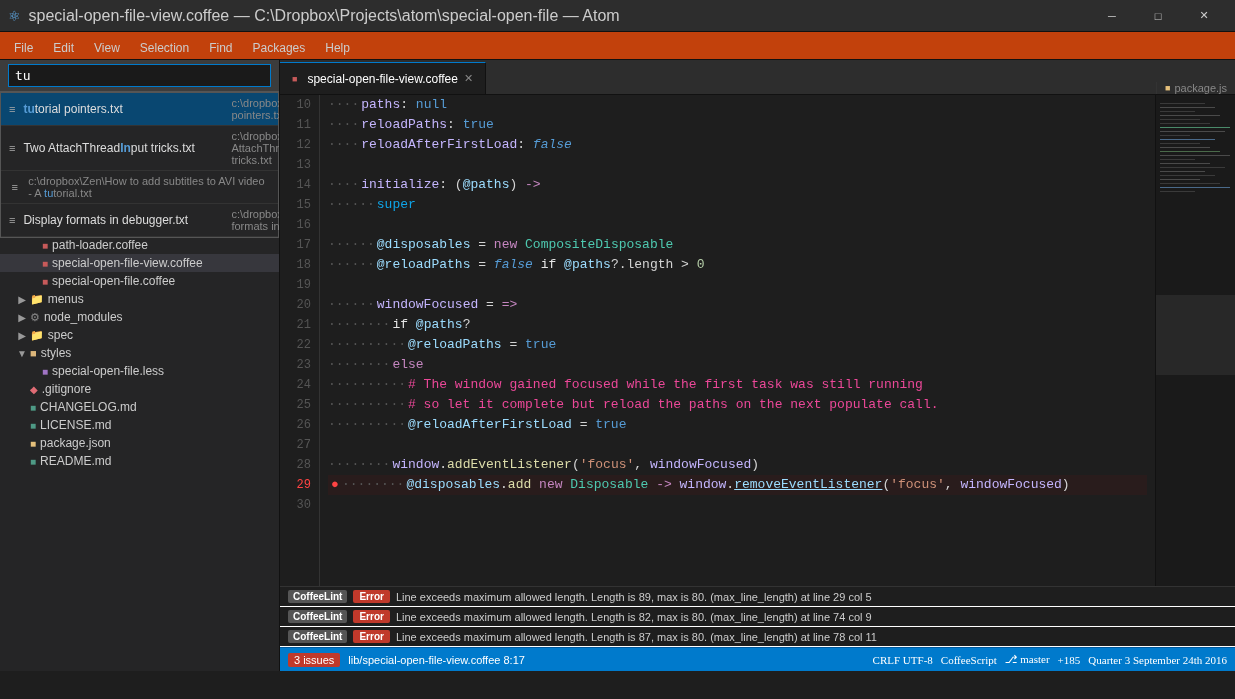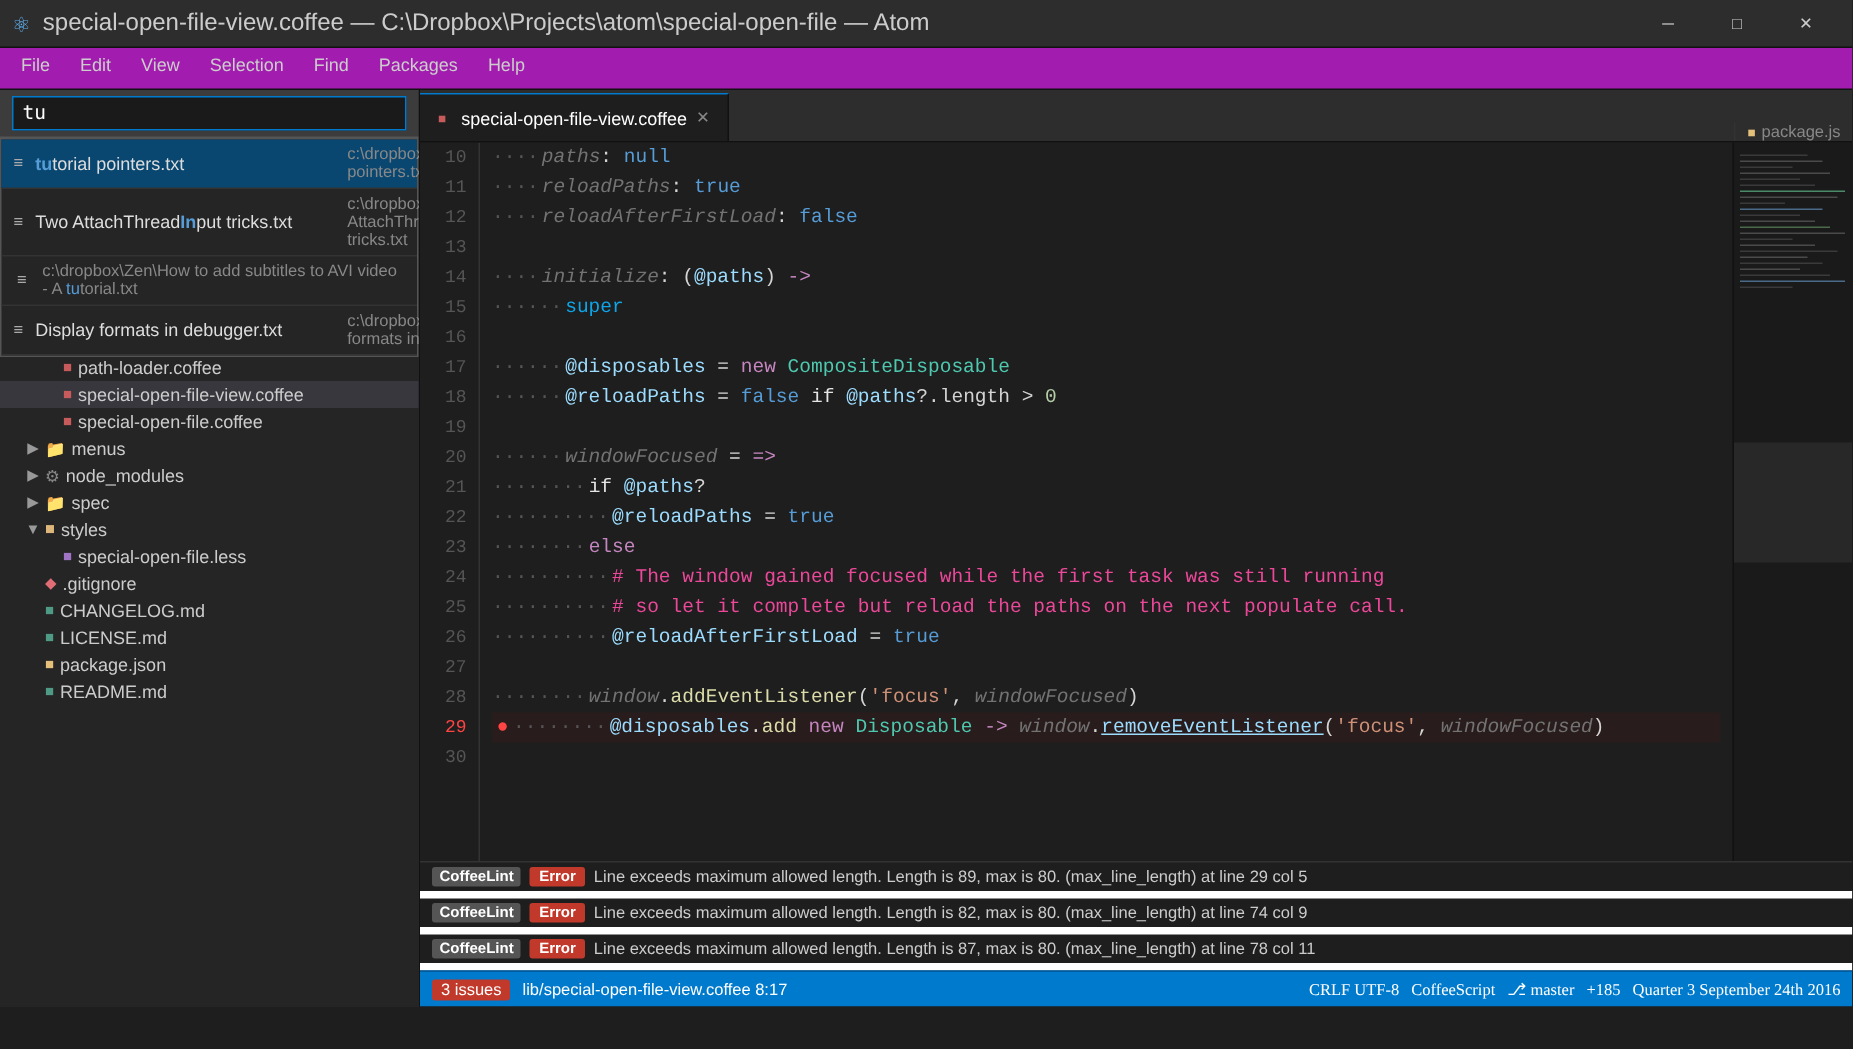--- a/index.html
+++ b/index.html
@@ -17,24 +17,24 @@
     }
     #title-bar .win-controls { display: flex; gap: 0; margin-left: auto; }
     #title-bar .win-btn {
       width: 46px; height: 32px; display: flex; align-items: center; justify-content: center;
       cursor: pointer; color: #ccc; font-size: 11px;
       background: transparent; border: none;
     }
 
     
     #menu-bar {
-      background: #a21caf;
+      background: #c2410c;
       height: 28px;
       display: flex;
-      align-items: flex-start;
+      align-items: flex-end;
       padding: 0 4px;
       gap: 0;
       border-bottom: 1px solid #111;
     }
     .menu-item {
       padding: 4px 10px;
       color: #ccc;
       cursor: pointer;
       font-size: 12px;
     }
@@ -170,23 +170,23 @@
       overflow-x: auto;
     }
     .code-line {
       height: 20px;
       white-space: pre;
       display: flex;
       align-items: center;
     }
     .code-line.error-line { background: rgba(255,0,0,0.05); }
     .dot-col { color: #555; margin-right: 2px; }
-    .kw-prop { color: #737373; font-style: italic; }
+    .kw-prop { color: #c4b5fd; }
     .kw-val-true { color: #569cd6; }
-    .kw-val-false { color: #569cd6; }
+    .kw-val-false { color: #569cd6; font-style: italic; }
     .kw-null { color: #569cd6; }
     .kw-func { color: #dcdcaa; }
     .kw-class { color: #4ec9b0; }
     .kw-new { color: #c586c0; }
     .kw-str { color: #ce9178; }
     .kw-arrow { color: #c586c0; }
     .kw-op { color: #d4d4d4; }
     .kw-num { color: #b5cea8; }
     .kw-comment { color: #ec4899; }
     .kw-super { color: #0ea5e9; }
@@ -223,21 +223,21 @@
     #error-bar {
       background: #1e1e1e;
       border-top: 1px solid #333;
     }
     .error-row {
       display: flex;
       align-items: center;
       padding: 3px 8px;
       gap: 6px;
       font-size: 11px;
-      border-bottom: 5px solid #ffffff;
+      border-bottom: 1px solid #ffffff;
     }
     .lint-badge {
       background: #555;
       color: #fff;
       padding: 1px 5px;
       border-radius: 2px;
       font-size: 10px;
       font-weight: bold;
     }
     .error-badge {

